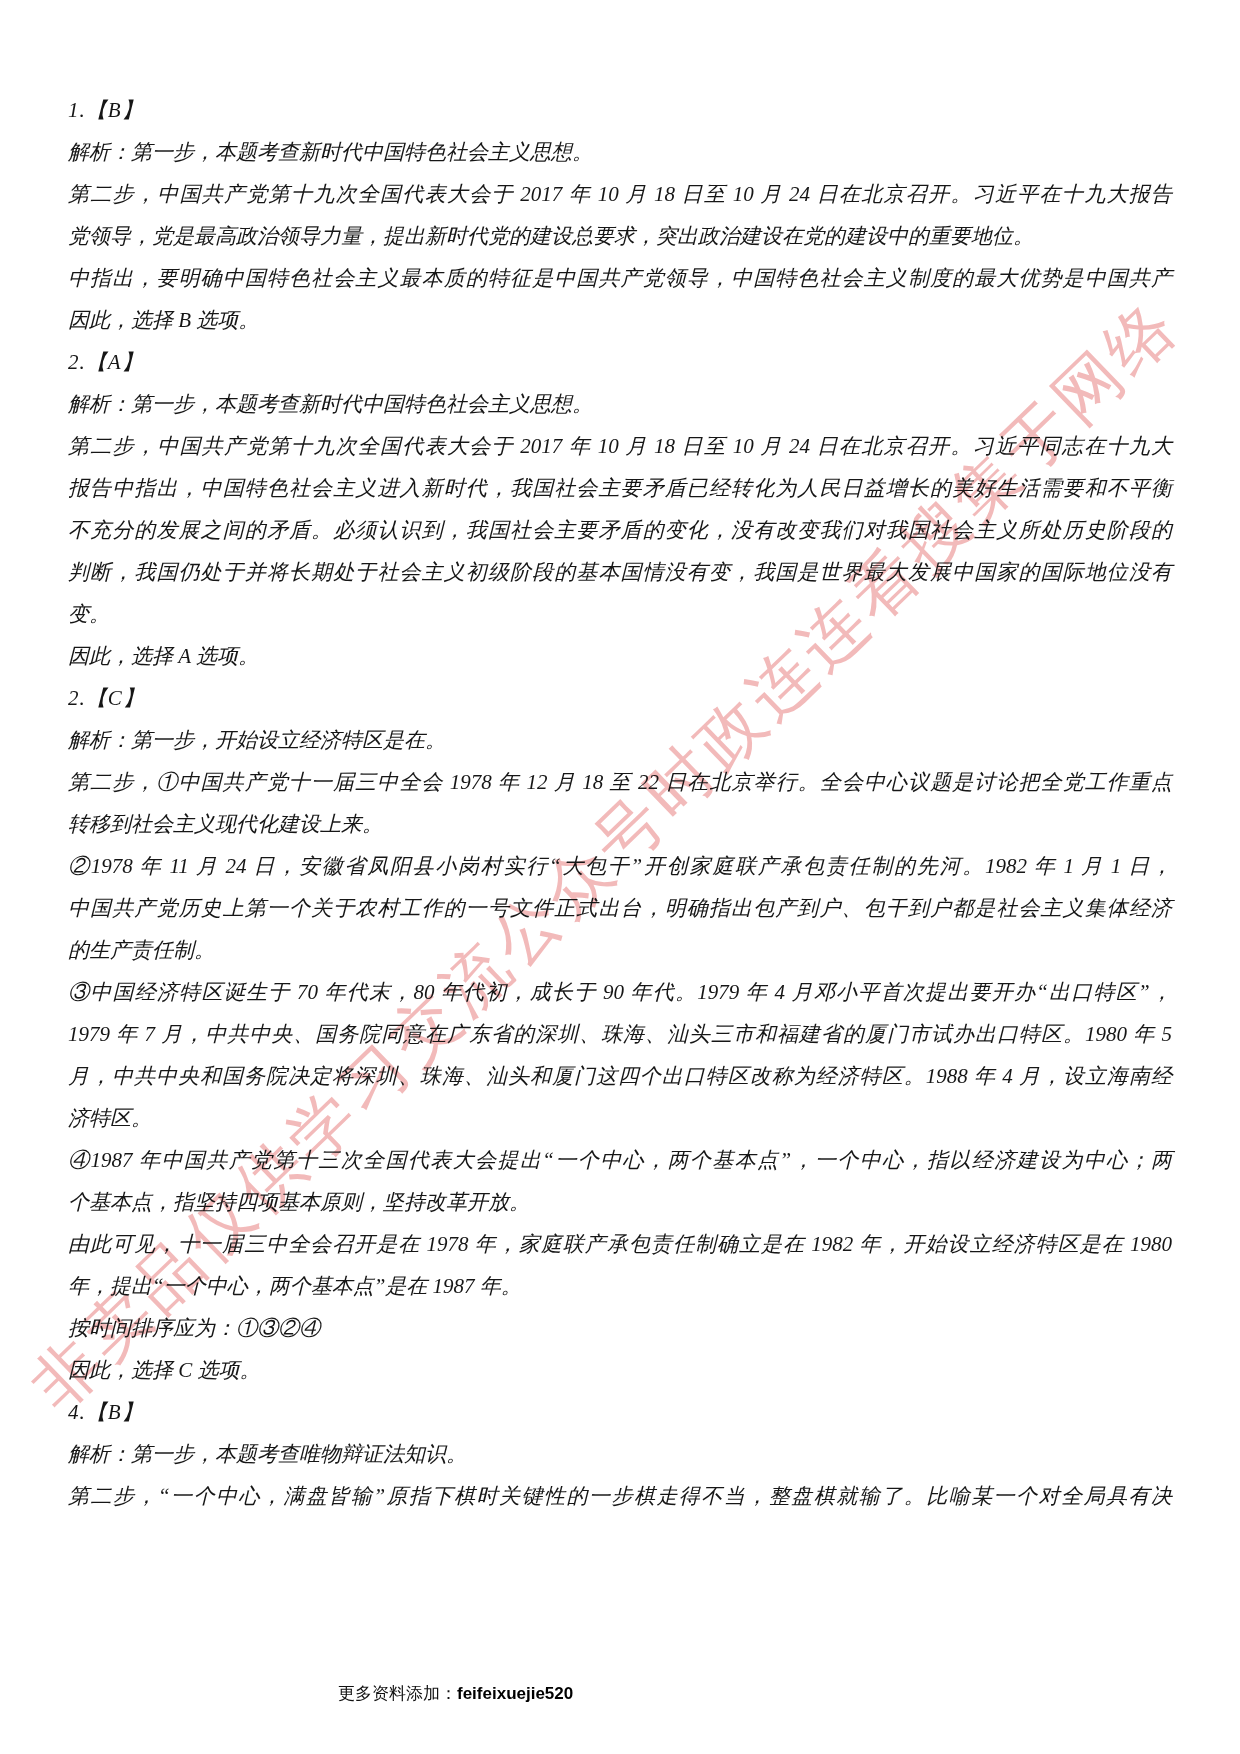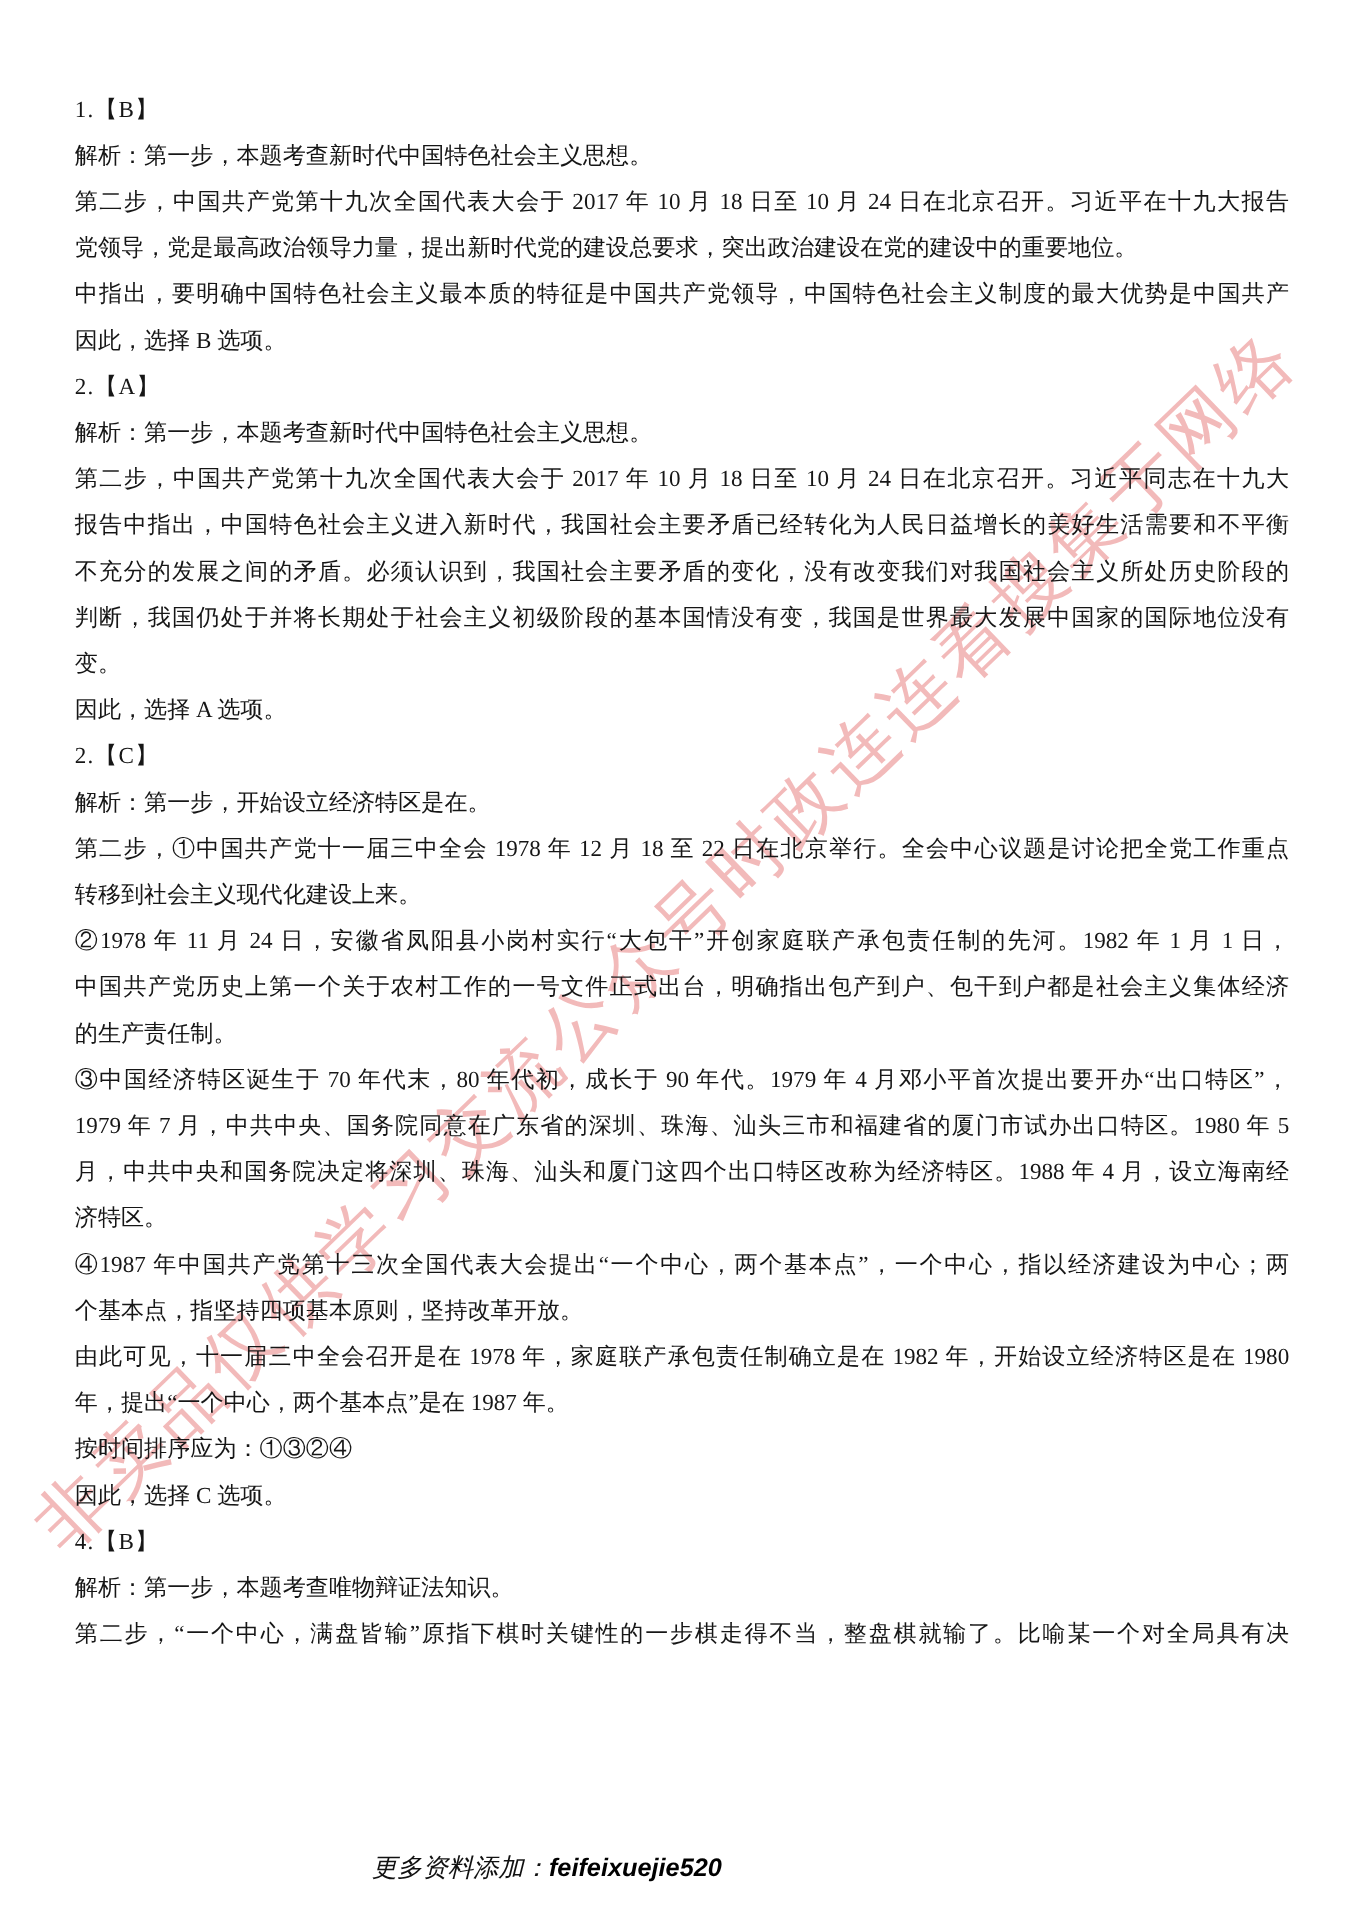--- a/index.html
+++ b/index.html
@@ -29,45 +29,45 @@
     letter-spacing: 5px;
     font-weight: 400;
     opacity: 0.42;
     z-index: 1;
     pointer-events: none;
   }
   
   .content {
     position: absolute;
     left: 68px;
-    top: 78px;
+    top: 89px;
     width: 1104px;
     z-index: 2;
+    font-style: italic;
   }
   .line {
     font-size: 21px;
     line-height: 42px;
     height: 42px;
     text-align: left;
     overflow: visible;
   }
   .line.jfull {
     text-align: justify;
     text-align-last: justify;
   }
   .line.heading { letter-spacing: 1px; }
   
   .footer {
     position: absolute;
     left: 338px;
     top: 1682px;
     z-index: 2;
-    font-size: 23px;
+    font-size: 17px;
     white-space: nowrap;
-    font-style: italic;
   }
   .f-prefix {
     font-family: "Liberation Serif", "DejaVu Serif", serif;
     color: #111111;
   }
   .f-account {
     font-family: "Liberation Sans", "DejaVu Sans", sans-serif;
     font-weight: 700;
     color: #000000;
   }

